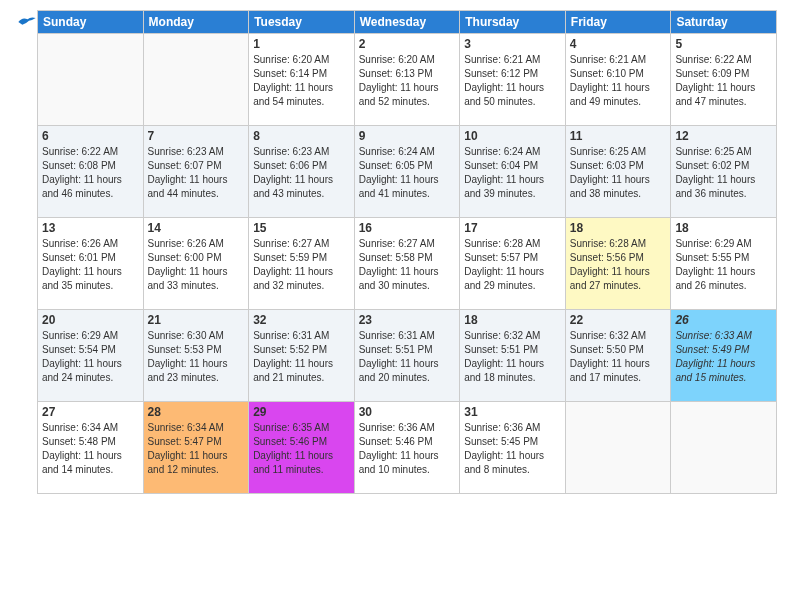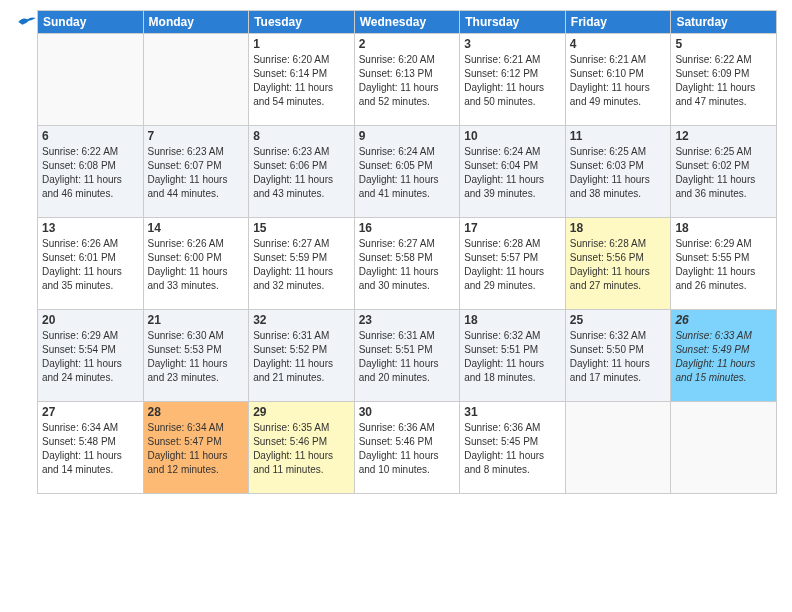--- a/index.html
+++ b/index.html
@@ -239,38 +239,38 @@
           </td>
           <td style="background-color: rgb(240, 244, 248);">
             <span class="day-number">23</span>
             <div class="day-info">Sunrise: 6:31 AM<br>Sunset: 5:51 PM<br>Daylight: 11 hours and 20 minutes.</div>
           </td>
           <td style="background-color: rgb(240, 244, 248);">
             <span class="day-number">18</span>
             <div class="day-info">Sunrise: 6:32 AM<br>Sunset: 5:51 PM<br>Daylight: 11 hours and 18 minutes.</div>
           </td>
           <td style="background-color: rgb(240, 244, 248);">
-            <span class="day-number">25</span>
+            <span class="day-number">22</span>
             <div class="day-info">Sunrise: 6:32 AM<br>Sunset: 5:50 PM<br>Daylight: 11 hours and 17 minutes.</div>
           </td>
           <td style="background-color: #7dd3fc; font-style: italic;">
             <span class="day-number">26</span>
             <div class="day-info">Sunrise: 6:33 AM<br>Sunset: 5:49 PM<br>Daylight: 11 hours and 15 minutes.</div>
           </td>
         </tr>
         <tr>
           <td style="background-color: rgb(255, 255, 255);">
             <span class="day-number">27</span>
             <div class="day-info">Sunrise: 6:34 AM<br>Sunset: 5:48 PM<br>Daylight: 11 hours and 14 minutes.</div>
           </td>
           <td style="background-color: #fdba74;">
             <span class="day-number">28</span>
             <div class="day-info">Sunrise: 6:34 AM<br>Sunset: 5:47 PM<br>Daylight: 11 hours and 12 minutes.</div>
           </td>
-          <td style="background-color: #fef9c3;">
+          <td style="background-color: #d946ef;">
             <span class="day-number">29</span>
             <div class="day-info">Sunrise: 6:35 AM<br>Sunset: 5:46 PM<br>Daylight: 11 hours and 11 minutes.</div>
           </td>
           <td style="background-color: rgb(255, 255, 255);">
             <span class="day-number">30</span>
             <div class="day-info">Sunrise: 6:36 AM<br>Sunset: 5:46 PM<br>Daylight: 11 hours and 10 minutes.</div>
           </td>
           <td style="background-color: rgb(255, 255, 255);">
             <span class="day-number">31</span>
             <div class="day-info">Sunrise: 6:36 AM<br>Sunset: 5:45 PM<br>Daylight: 11 hours and 8 minutes.</div>

